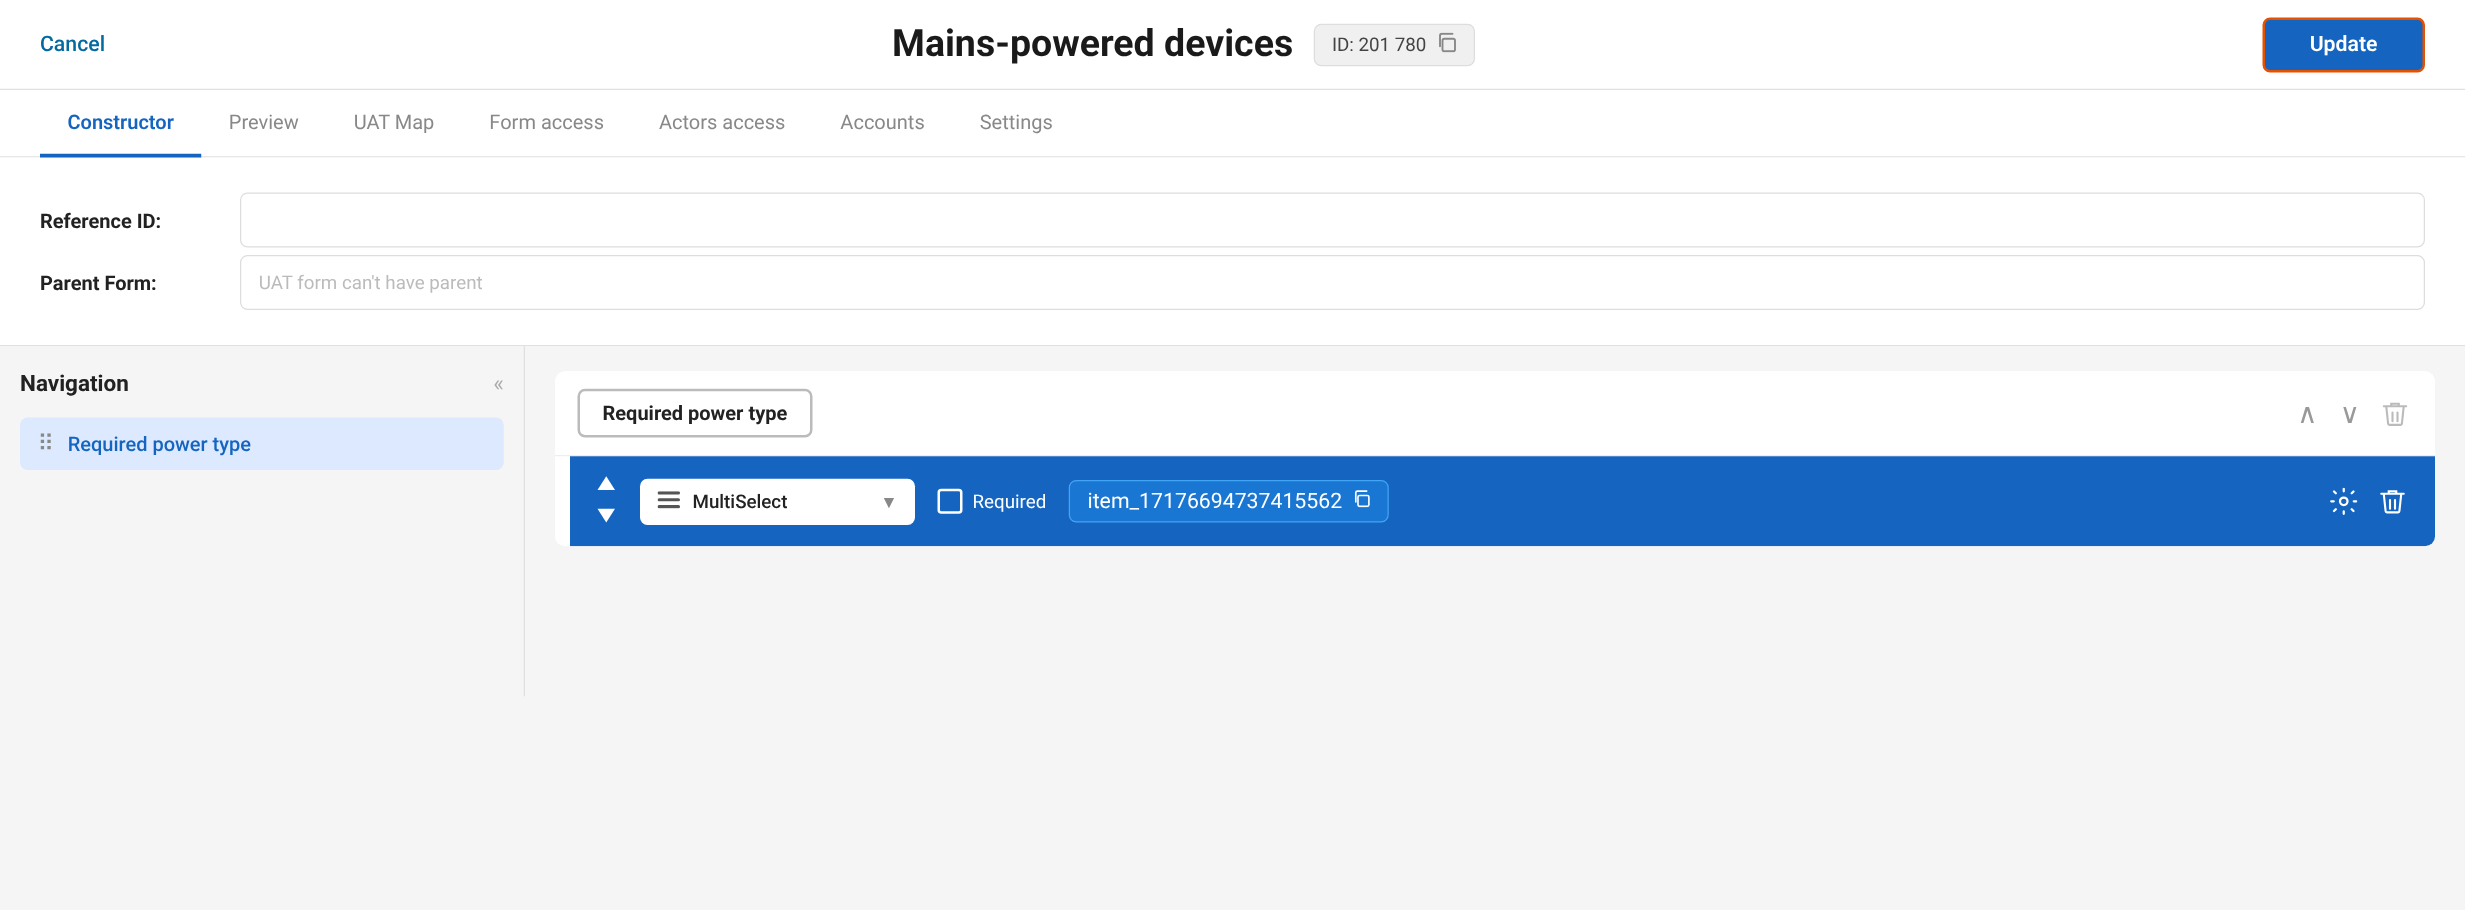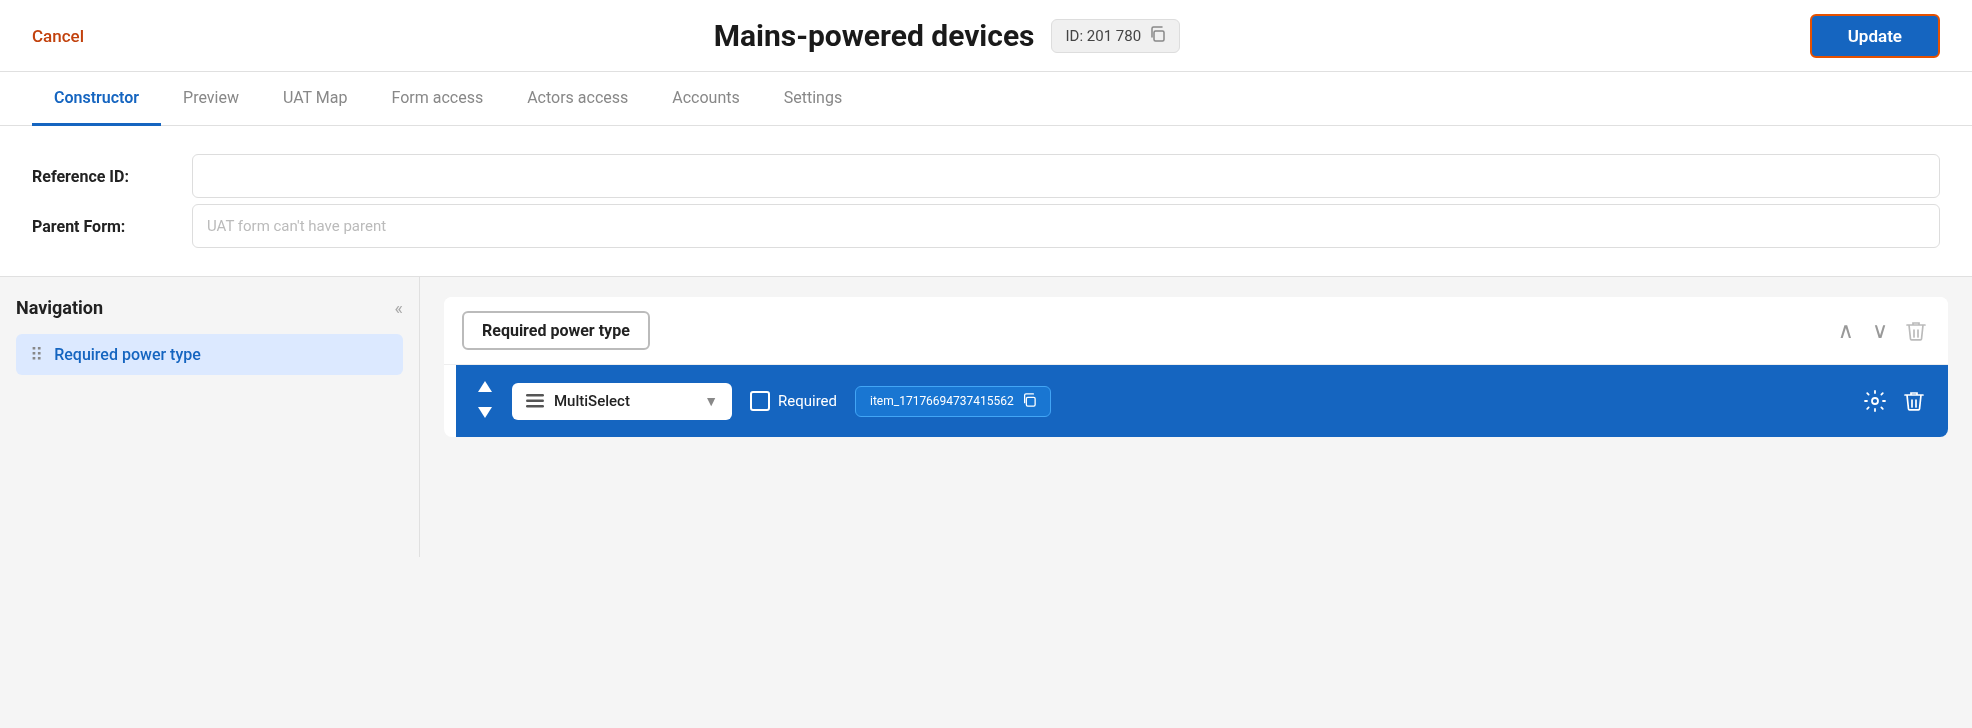--- a/index.html
+++ b/index.html
@@ -31,21 +31,21 @@
       gap: 8px;
       background: #f0f0f0;
       border: 1px solid #ddd;
       border-radius: 6px;
       padding: 6px 14px;
       font-size: 15px;
       color: #444;
     }
     .cancel-btn {
       font-size: 17px;
-      color: #c2410c;
+      color: #0369a1;
       background: none;
       border: none;
       cursor: pointer;
       font-weight: 500;
     }
     .update-btn {
       background: #1565c0;
       color: #fff;
       border: 2px solid #e65100;
       border-radius: 6px;
@@ -272,21 +272,21 @@
     }
     .item-id-badge {
       display: flex;
       align-items: center;
       gap: 8px;
       background: #1976d2;
       border: 1px solid #42a5f5;
       border-radius: 6px;
       padding: 6px 14px;
       color: #fff;
-      font-size: 12px;
+      font-size: 17px;
       font-family: monospace;
     }
     .field-row-blue .action-btns {
       display: flex;
       align-items: center;
       gap: 10px;
       margin-left: auto;
     }
     .blue-icon-btn {
       background: none;

